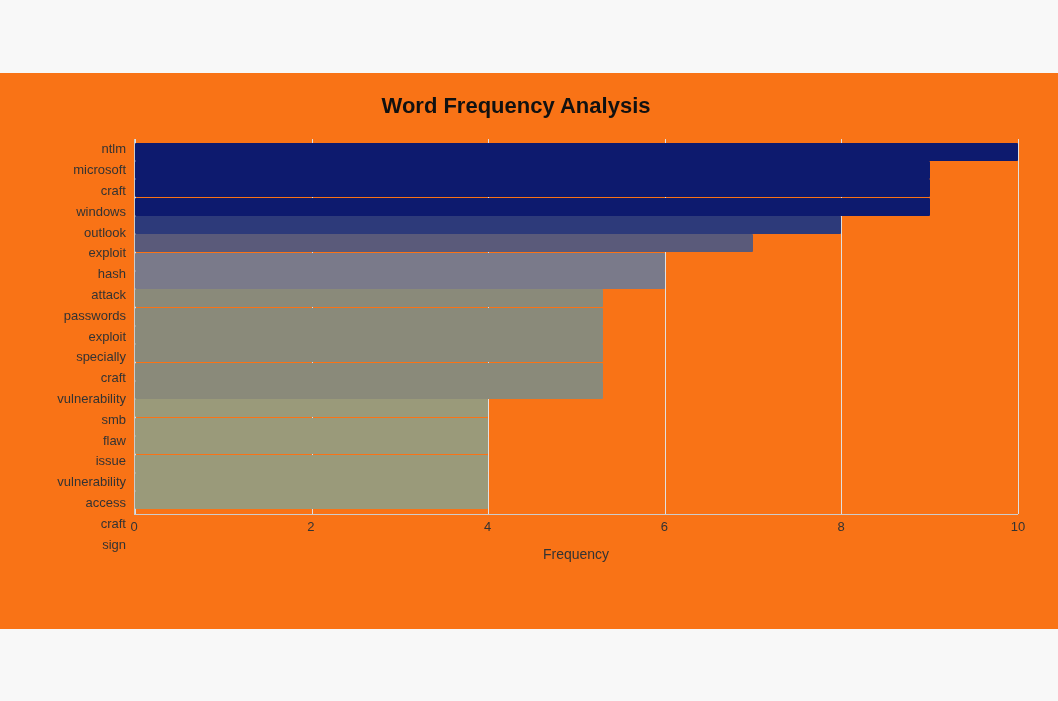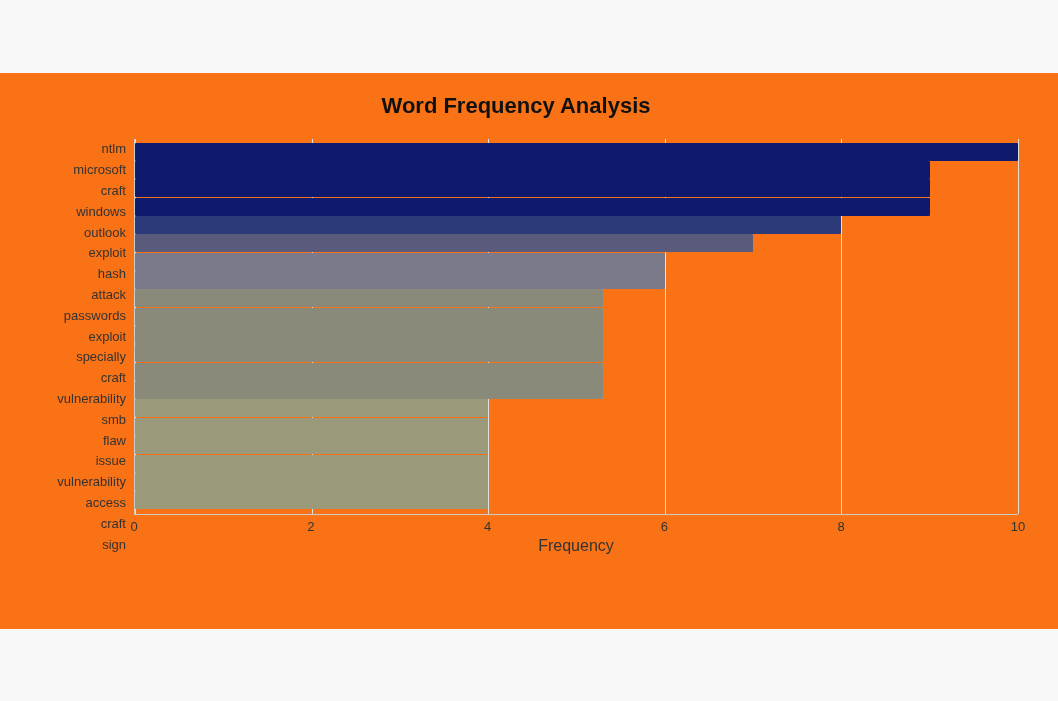--- a/index.html
+++ b/index.html
@@ -105,23 +105,23 @@
       right: 0;
     }
     .x-tick {
       position: absolute;
       font-size: 13px;
       color: #333;
       transform: translateX(-50%);
     }
     .x-axis-label {
       text-align: center;
-      font-size: 16px;
+      font-size: 14px;
       color: #333;
-      margin-top: 22px;
+      margin-top: 31px;
     }
   </style>
 </head>
 <body>
 
 <div class="chart-container">
   <div class="chart-title">Word Frequency Analysis</div>
   <div class="chart-area">
     <div class="y-labels" id="y-labels">
         <div class="y-label">ntlm</div>

